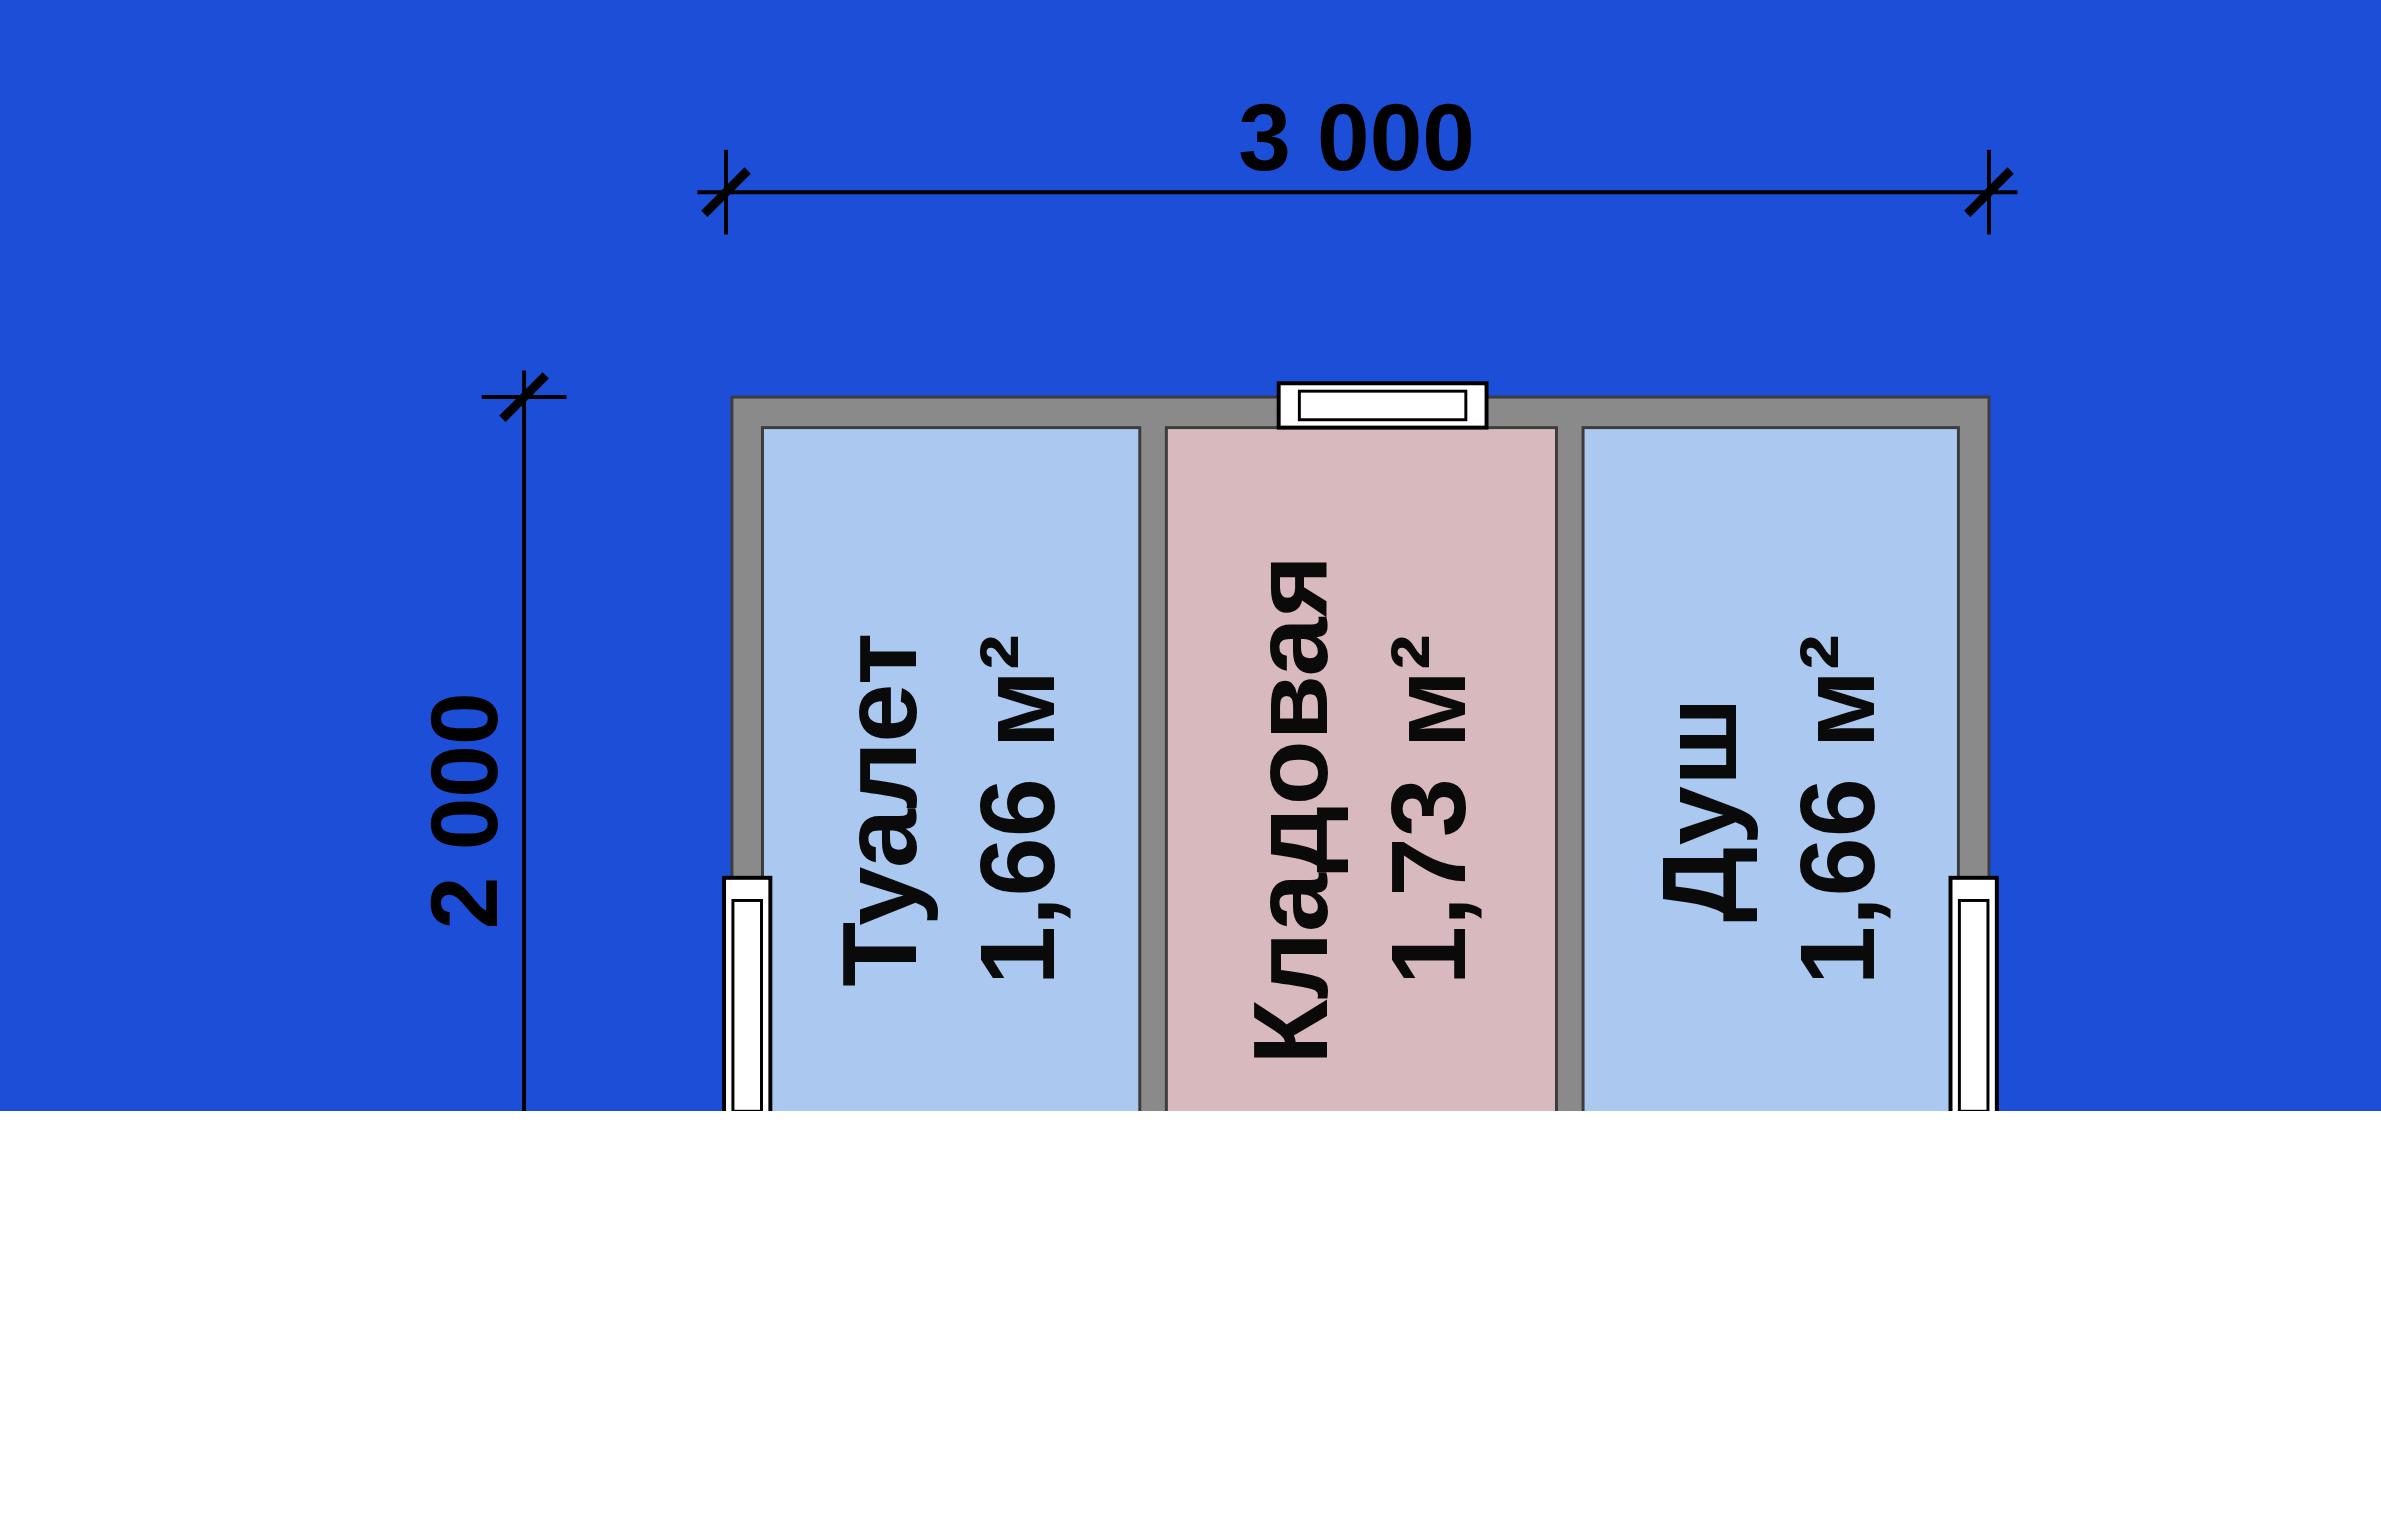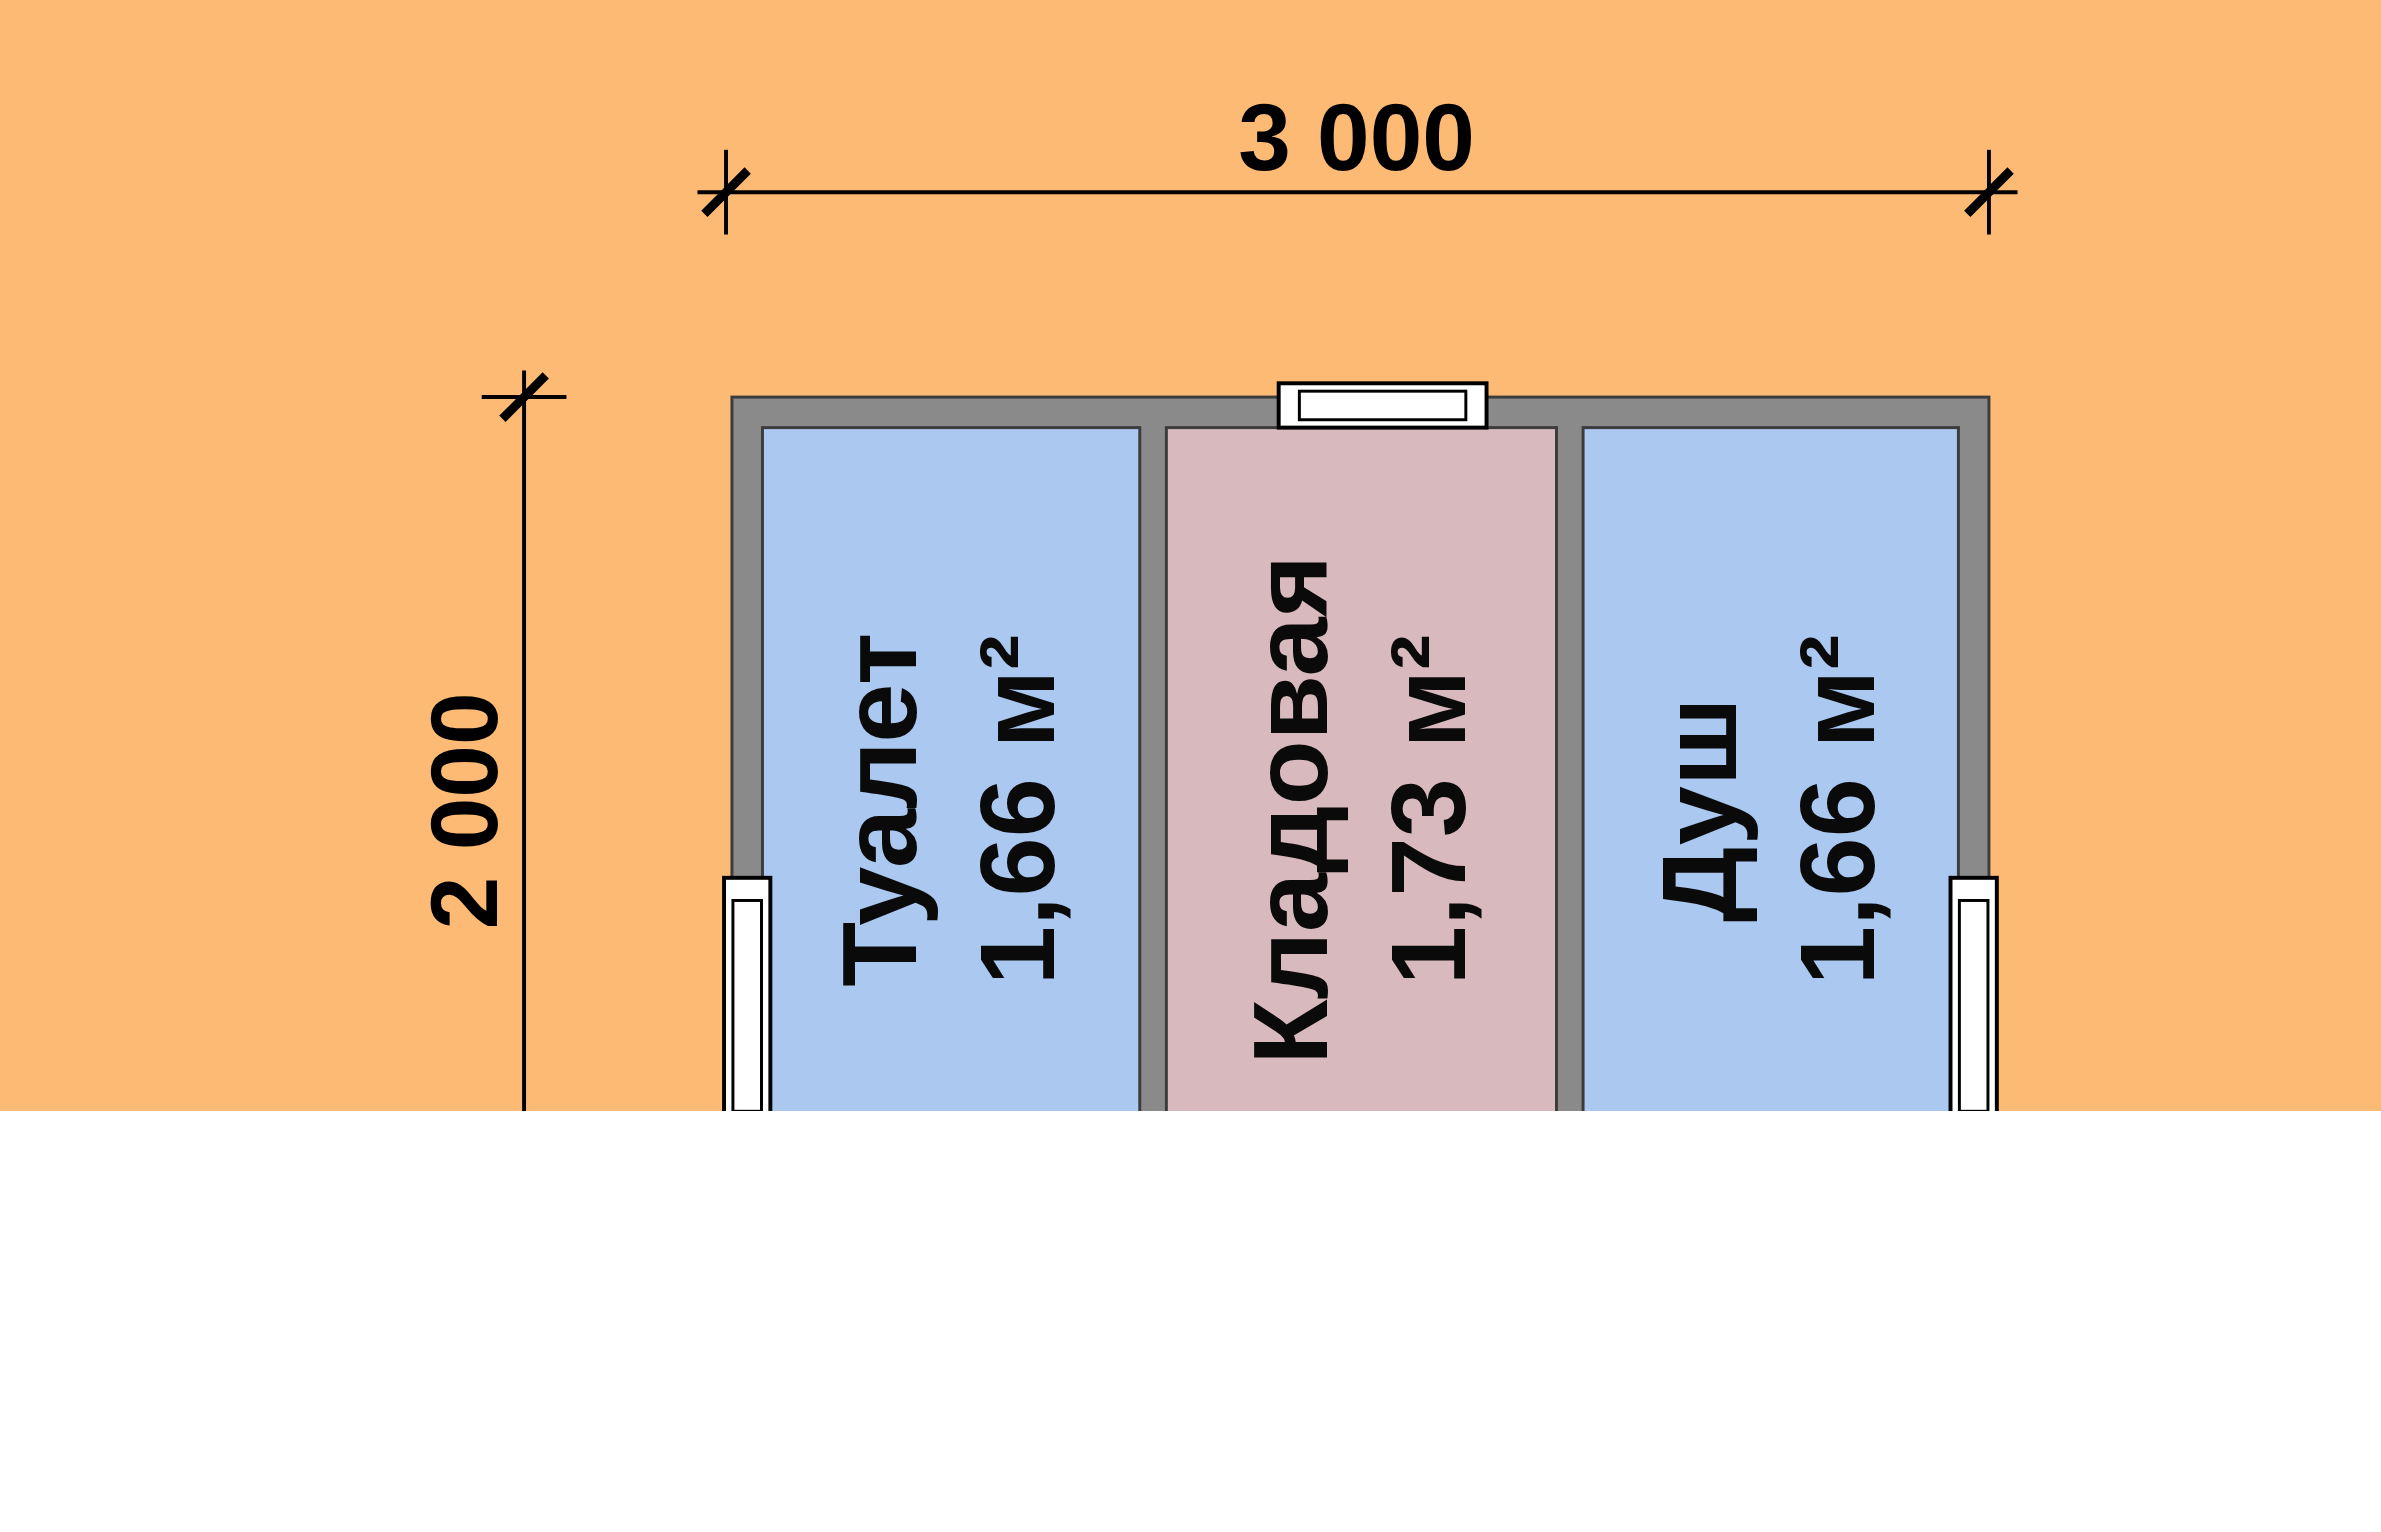--- a/index.html
+++ b/index.html
@@ -1,16 +1,16 @@
 <!DOCTYPE html>
 <html><head>
 <meta charset="utf-8">
 <style>
   html,body{margin:0;padding:0;background:#fff;}
-  .canvas{position:relative;width:2382px;height:1111px;background:#fdba74;overflow:hidden;}
+  .canvas{position:relative;width:2382px;height:1111px;background:#1d4ed8;overflow:hidden;}
   svg{display:block;}
   .dim-line{stroke:#000;stroke-width:4;fill:none;}
   .dim-slash{stroke:#000;stroke-width:9;fill:none;}
   .dim-text{font-family:"Liberation Sans",sans-serif;font-weight:bold;font-size:96px;fill:#000;}
   .room-text{font-family:"Liberation Sans",sans-serif;font-weight:bold;font-size:108px;fill:#0a0a0a;}
   .outline{stroke:#3c3c3c;stroke-width:3;}
   .win{fill:#ffffff;stroke:#000;stroke-width:4;}
   .win-inner{fill:#ffffff;stroke:#000;stroke-width:3;}
   .cut{fill:#ffffff;stroke:none;}
   .jamb{fill:#ffffff;stroke:#000;stroke-width:3;}

